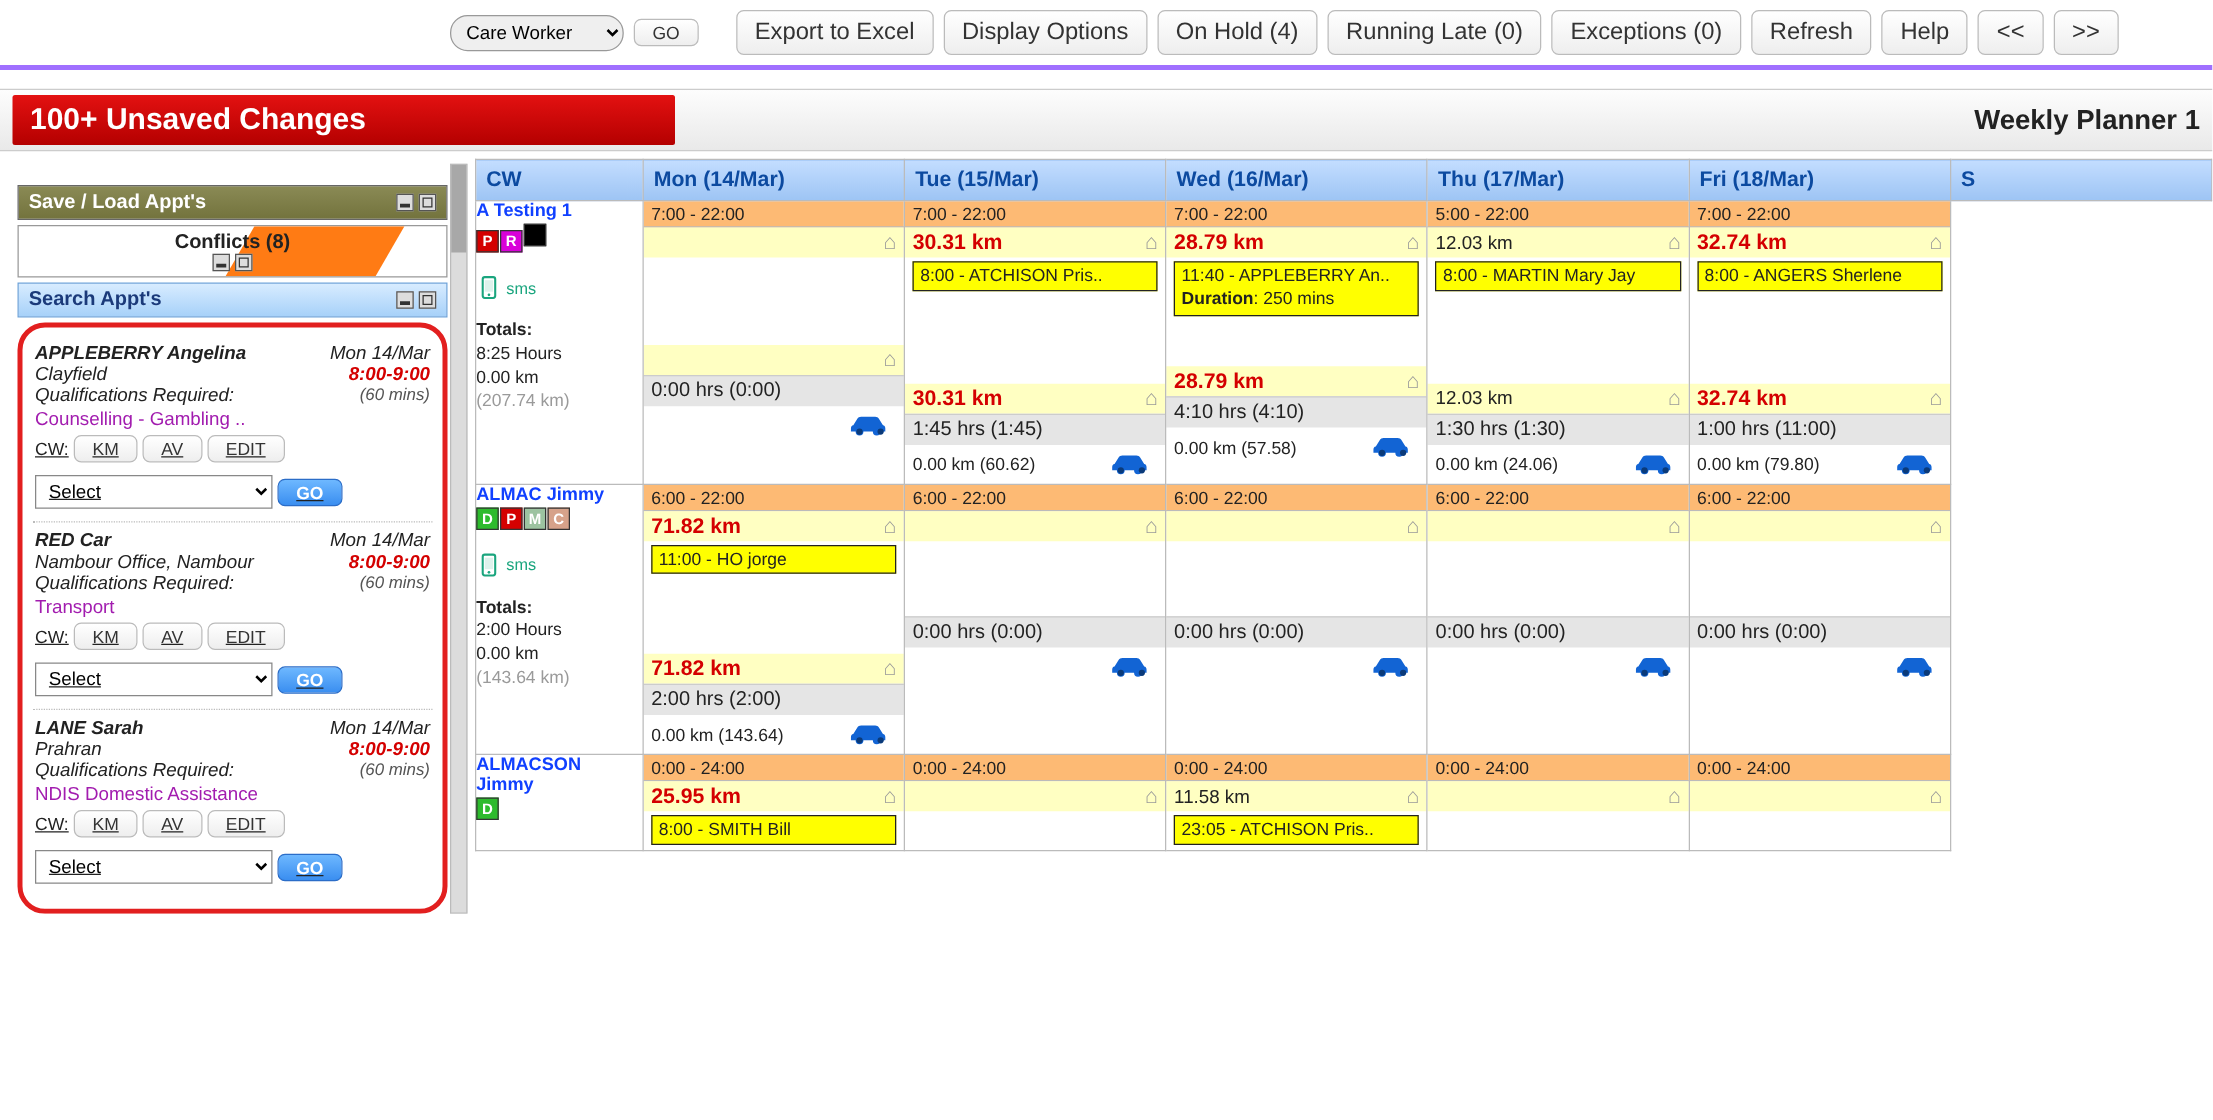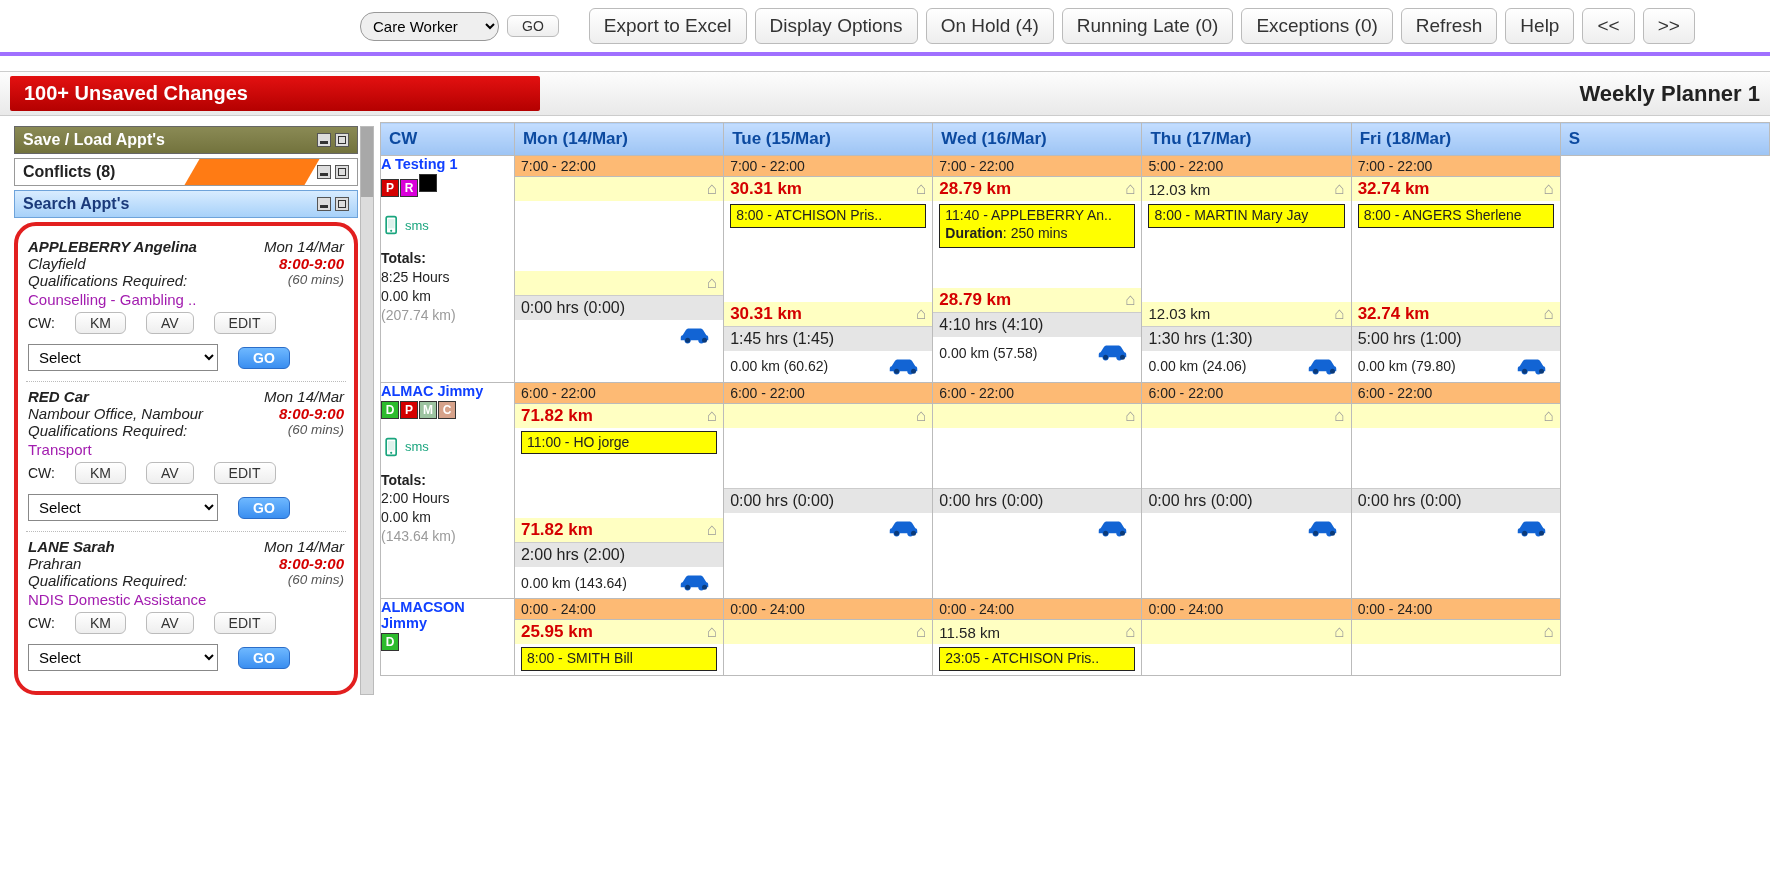--- a/index.html
+++ b/index.html
@@ -3,48 +3,48 @@
 <meta charset="utf-8">
 <style>
 * { box-sizing: border-box; margin: 0; padding: 0; }
 body { font-family: "Trebuchet MS", Verdana, Arial, sans-serif; font-size: 14px; background: #fff; color: #222; }
 .topbar { padding: 8px 10px; display:flex; gap:8px; align-items:center; padding-left:360px; border-bottom:4px solid #a070ff; }
 .topbar select { padding:4px 24px 4px 8px; border:1px solid #999; border-radius:14px; font-family:inherit; font-size:15px; }
 .btn { display:inline-block; padding:6px 14px; border:1px solid #bbb; border-radius:6px; background:linear-gradient(#fff,#eee); font-family:inherit; font-size:19px; cursor:pointer; color:#333; }
 .btn-sm { padding:2px 14px; font-size:14px; }
 .btn-blue { background:linear-gradient(#6eb8ff,#3a8ef0); color:#fff; border-color:#2b6dc8; font-weight:bold; }
 .header-strip { background:linear-gradient(#fdfdfd,#e9e9e9); border-top:1px solid #ccc; border-bottom:1px solid #ccc; margin-top:15px; padding:4px 10px; display:flex; align-items:center; justify-content:space-between; min-height:42px;}
-.unsaved-banner { background:linear-gradient(#e31111,#b40000); color:#fff; font-weight:bold; font-size:20px; padding:6px 14px; border-radius:2px; width:530px; }
+.unsaved-banner { background:linear-gradient(#e31111,#b40000); color:#fff; font-weight:bold; font-size:24px; padding:6px 14px; border-radius:2px; width:530px; }
 .page-title { font-size:22px; font-weight:bold; color:#222; }
 .body-flex { display:flex; }
 .left-pane { width:380px; padding:10px 6px 0 14px; position:relative; }
 .right-pane { flex:1; overflow:auto; padding-top:6px; }
 .panel-header { padding:4px 8px; color:#fff; font-weight:bold; font-size:16px; display:flex; justify-content:space-between; align-items:center; border:1px solid #666; }
 .panel-header.olive { background:linear-gradient(#8a8a55,#73733d); }
-.panel-header.orange-stripe { background:#fff; color:#222; border:1px solid #999; position:relative; overflow:hidden;}
+.panel-header.orange-stripe { background:#fff; color:#222; border:1px solid #999; position:relative; overflow:hidden;flex-direction:column;}
 .panel-header.orange-stripe::after{content:"";position:absolute;top:0;right:45px;width:120px;height:100%;background:#ff7b14;transform:skewX(-30deg);}
 .panel-header.blue { background:linear-gradient(#d8ecff,#a7d1f9); color:#1b3a7a; border:1px solid #6ea3da;}
 .winctl { display:flex; gap:4px; z-index:2;}
 .winctl span { width:14px; height:14px; border:1px solid #555; background:#ddd; display:inline-block; position:relative;}
 .winctl span::before{content:"";position:absolute;left:2px;right:2px;bottom:2px;height:3px;background:#333}
 .winctl span.maxi::before{top:2px;height:auto;border:1px solid #333;background:transparent;}
 .appt-list { border:4px solid #e21f1f; border-radius:22px; padding:6px 8px 10px; margin-top:4px; max-height:560px; overflow:auto;}
 .appt-card { border-bottom:1px dotted #bbb; padding:6px 2px 10px; }
 .appt-card:last-child{border-bottom:none;}
 .ac-row { display:flex; justify-content:space-between; font-size:15px;font-style:italic; }
 .ac-name { font-weight:bold; }
 .ac-time { color:#d40000; font-weight:bold; }
 .ac-dur { color:#555; font-size:13.5px; }
 .ac-service { color:#a21caf; font-size:15px; margin:2px 0; }
-.ac-btnrow { display:flex; gap:20px; align-items:center; margin-top:4px; }
+.ac-btnrow { display:flex; gap:4px; align-items:center; margin-top:4px;text-decoration:underline; }
 .select-box { border:1px solid #888; padding:3px 22px 3px 6px; border-radius:0; font-family:inherit; font-size:15px; width:190px; background:#fff; }
 .scrollbar-stub { width:14px; background:#dcdcdc; border:1px solid #bbb; margin-left:2px; position:relative; }
 .scrollbar-stub .thumb{position:absolute;top:0;left:0;right:0;height:70px;background:#a8a8a8;}
 .left-inner{display:flex;}
-.left-inner .panels{flex:1;}
+.left-inner .panels{flex:1;margin-top:17px;}
 
 .grid { border-collapse:collapse; width:100%; font-size:15px;}
 .grid th, .grid td { border:1px solid #bbb; vertical-align:top; padding:0;margin-left:20px; }
 .grid th { background:linear-gradient(#c3ddff,#9dc4f4); color:#0c4aa0; text-align:left; padding:6px 8px; font-size:17px; font-weight:bold;}
 .grid th.cwcol{width:130px;}
 .cw-cell { padding:4px 6px; font-size:14.5px; width:130px;}
 .cw-name { color:#1040ff; font-weight:bold; }
 .cw-badges{margin-top:2px;}
 .cw-badge{display:inline-block;width:18px;height:18px;text-align:center;font-size:12px;font-weight:bold;color:#fff;border:1px solid #333;margin-right:1px;line-height:17px;}
 .sms { color:#1aa57e; font-size:13px; display:flex; align-items:center; gap:2px; margin-top:18px;}
@@ -333,21 +333,21 @@
                 <span class="home-icon">⌂</span>
               </div>
               <div class="appt-block">
                 <div>8:00 - ANGERS Sherlene</div>
               </div>
               <div class="spacer"></div>
               <div class="km-row">
                 <span class="km-red">32.74 km</span>
                 <span class="home-icon">⌂</span>
               </div>
-              <div class="hrs-row">5:00 hrs (1:00)</div>
+              <div class="hrs-row">1:00 hrs (11:00)</div>
               <div class="kmbot-row">
                 <span>0.00 km (79.80)</span>
                 <span class="car-icon"><svg viewBox="0 0 64 32">
                     <path fill="#1264d4" d="M6 22c0-2 1-4 3-4l5-8c1-2 3-3 5-3h18c2 0 4 1 5 3l5 8c2 0 3 2 3 4v4h-6a5 5 0 1 1-10 0H22a5 5 0 1 1-10 0H6z"></path>
                     <circle cx="17" cy="26" r="4" fill="#0a3a7a"></circle>
                     <circle cx="44" cy="26" r="4" fill="#0a3a7a"></circle>
                   </svg></span>
               </div>
             </td>
           </tr>

